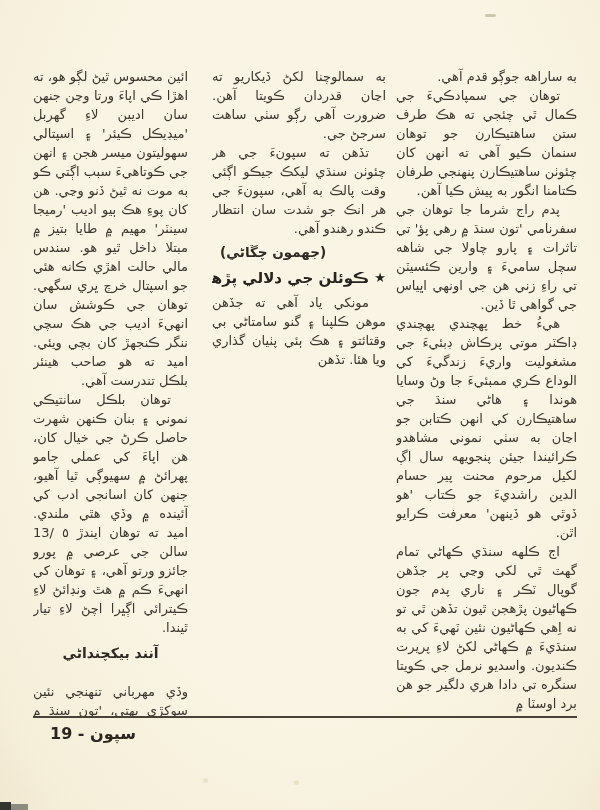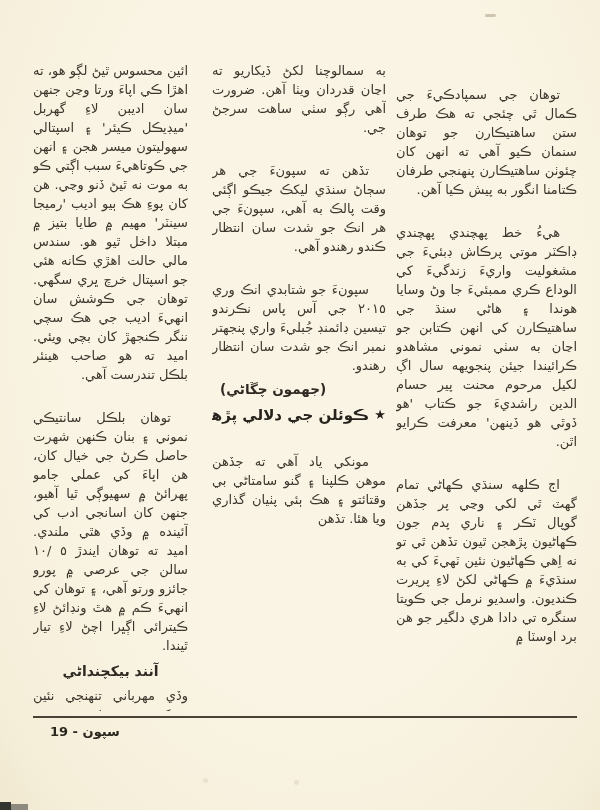--- a/index.html
+++ b/index.html
@@ -3,82 +3,83 @@
 <meta charset="utf-8">
 <style>
   html,body{margin:0;padding:0;background:#d8d2c2;}
   .page{
     position:relative;width:600px;height:810px;margin:0 auto;overflow:hidden;
     background:radial-gradient(ellipse at 52% 38%, #faf4e4 55%, #f5eed9 88%, #f0e8d0 100%);
     font-family:"DejaVu Sans", sans-serif;
     color:#3c362d;
   }
   .col{
-    position:absolute;top:61px;height:650px;overflow:hidden;
+    position:absolute;top:67px;height:650px;overflow:hidden;
     direction:rtl;text-align:justify;
     font-size:13px;line-height:19px;
     letter-spacing:0.1px;
   }
   #col-right{left:396px;width:181px;}
   #col-mid{left:212px;width:174px;}
   #col-left{left:33px;width:155px;}
   .p{margin:0;padding:0;}
-  .indent{text-indent:17px;margin-top:24px;}
+  .indent{text-indent:17px;}
   .sig-end{
     font-weight:bold;font-size:13.5px;line-height:22px;
     text-align:left;margin:3px 4px 3px 8px;color:#2e2a23;
   }
   .sig-center{
     font-weight:bold;font-size:14px;line-height:24px;
-    text-align:center;margin:4px 0 3px;color:#2e2a23;
+    text-align:center;margin:4px 0 17px;color:#2e2a23;
   }
   .letter-head{
     font-weight:bold;font-size:15px;line-height:24px;
     margin:3px 0 2px;color:#26221c;white-space:nowrap;
   }
   .letter-head .star{display:inline-block;margin-left:5px;font-size:13px;transform:translateY(-1px);}
   .starred{position:relative;}
   .footer-rule{
     position:absolute;left:33px;top:716px;width:544px;height:2px;
     background:#494237;
   }
   .footer-label{
     position:absolute;left:50px;top:724px;direction:rtl;
-    font-weight:bold;font-size:13px;color:#2b271f;
+    font-weight:bold;font-size:16px;color:#2b271f;
   }
   
   .corner-dark{position:absolute;left:0;top:802px;width:11px;height:8px;background:#33332f;}
   .corner-gray{position:absolute;left:11px;top:804px;width:17px;height:6px;background:#8d8a80;}
   .speck-dash{position:absolute;left:485px;top:14px;width:11px;height:3px;border-radius:2px;background:#cdc5b0;}
   .speck-a{position:absolute;left:203px;top:778px;width:5px;height:5px;border-radius:50%;background:#e9e1ca;}
   .speck-b{position:absolute;left:294px;top:780px;width:5px;height:5px;border-radius:50%;background:#e9e1ca;}
 </style>
 </head>
 <body>
 
 <div class="page">
 
   <div class="col" id="col-right">
+    <p class="p">به ساراهه جوڳو قدم آهي.</p>
     <p class="p indent">توهان جي سمپادڪيءَ جي ڪمال ٿي چئجي ته هڪ طرف ستن ساهتيڪارن جو توهان سنمان ڪيو آهي ته انهن کان چئوٺن ساهتيڪارن پنهنجي طرفان ڪتامنا انگور به پيش ڪيا آهن.</p>
+    <p class="p indent">پدم راج شرما جا توهان جي سفرنامي 'تون سنڌ ۾ رهي پؤ' تي تاثرات ۽ پارو چاولا جي شاهه سچل ساميءَ ۽ وارين ڪئسيٽن تي راءِ زني هن جي اونهي اڀياس جي گواهي ٿا ڏين.</p>
     <p class="p indent">هيءُ خط پهچندي پهچندي ڊاڪٽر موتي پرڪاش ڊبئيءَ جي مشغوليت واريءَ زندگيءَ کي الوداع ڪري ممبئيءَ جا وڻ وسايا هوندا ۽ هاڻي سنڌ جي ساهتيڪارن کي انهن ڪتابن جو اڃان به سٺي نموني مشاهدو ڪرائيندا جيئن پنجويهه سال اڳ لکيل مرحوم محنت پير حسام الدين راشديءَ جو ڪتاب 'هو ڏوٿي هو ڏينهن' معرفت ڪرايو اٿن.</p>
     <p class="p indent">اڄ ڪلهه سنڌي ڪهاڻي تمام گهٽ ٿي لکي وڃي پر جڏهن گوپال ٽڪر ۽ ناري پدم جون ڪهاڻيون پڙهجن ٿيون تڏهن ٿي تو نه اِهي ڪهاڻيون نئين ٽهيءَ کي به سنڌيءَ ۾ ڪهاڻي لکڻ لاءِ پريرت ڪنديون. واسديو نرمل جي ڪويتا سنگره تي دادا هري دلگير جو هن برد اوسٽا ۾</p>
   </div>
 
   <div class="col" id="col-mid">
-    <p class="p">به سمالوچنا لکڻ ڏيکاريو ته اڃان قدردان ويٺا آهن. ضرورت آهي رڳو سٺي ساهت سرجڻ جي.</p>
-    <p class="p indent">تڏهن ته سپونءَ جي هر سڄاڻ سنڌي ليکڪ جيڪو اڳئي وقت پالڪ به آهي، سپونءَ جي هر انڪ جو شدت سان انتظار ڪندو رهندو آهي.</p>
-    <p class="p indent">سپونءَ جو شتابدي انڪ وري ٢٠١٥ جي آس پاس نڪرندو تيسين ڊائمنڊ جُبليءَ واري پنجهتر نمبر انڪ جو شدت سان انتظار رهندو.</p>
+    <p class="p">به سمالوچنا لکڻ ڏيکاريو ته اڃان قدردان ڪويتا آهن. ضرورت آهي رڳو سٺي ساهت سرجڻ جي.</p>
+    <p class="p indent">تڏهن ته سپونءَ جي هر چئوٺن سنڌي ليکڪ جيڪو اڳئي وقت پالڪ به آهي، سپونءَ جي هر انڪ جو شدت سان انتظار ڪندو رهندو آهي.</p>
     <p class="sig-end">(جهمون چڱاڻي)</p>
     <p class="letter-head"><span class="star">★</span><span>ڪوئلن جي دلالي پڙهي</span></p>
     <p class="p indent">مونکي ياد آهي ته جڏهن موهن ڪلپنا ۽ گنو سامتاڻي بي وقتائتو ۽ هڪ ٻئي پٺيان گذاري ويا هئا. تڏهن</p>
   </div>
 
   <div class="col" id="col-left">
     <p class="p">ائين محسوس ٿيڻ لڳو هو، ته اهڙا ڪي اپاءَ ورتا وڃن جنهن سان اديبن لاءِ گهربل 'ميڊيڪل ڪيئر' ۽ اسپتالي سهوليتون ميسر هجن ۽ انهن جي ڪوتاهيءَ سبب اڳتي ڪو به موت نه ٿيڻ ڏنو وڃي. هن کان پوءِ هڪ ٻيو اديب 'رميجا سينٽر' مهيم ۾ طايا بتيز ۾ مبتلا داخل ٿيو هو. سندس مالي حالت اهڙي ڪانه هئي جو اسپتال خرچ ڀري سگهي. توهان جي ڪوشش سان انهيءَ اديب جي هڪ سچي ننگر ڪنجهڙ کان بچي ويئي. اميد ته هو صاحب هينئر بلڪل تندرست آهي.</p>
-    <p class="p indent">توهان بلڪل سانتيڪي نموني ۽ بنان ڪنهن شهرت حاصل ڪرڻ جي خيال کان، هن اپاءَ کي عملي جامو پهرائڻ ۾ سهيوڳي ٿيا آهيو، جنهن کان اسانجي ادب کي آئينده ۾ وڏي هٿي ملندي. اميد ته توهان ايندڙ ٥ /١٠ سالن جي عرصي ۾ پورو جائزو ورتو آهي، ۽ توهان کي انهيءَ ڪم ۾ هٿ ونڊائڻ لاءِ ڪيترائي اڳڀرا اچڻ لاءِ تيار ٿيندا.</p>
+    <p class="p indent">توهان بلڪل سانتيڪي نموني ۽ بنان ڪنهن شهرت حاصل ڪرڻ جي خيال کان، هن اپاءَ کي عملي جامو پهرائڻ ۾ سهيوڳي ٿيا آهيو، جنهن کان اسانجي ادب کي آئينده ۾ وڏي هٿي ملندي. اميد ته توهان ايندڙ ٥ /13 سالن جي عرصي ۾ پورو جائزو ورتو آهي، ۽ توهان کي انهيءَ ڪم ۾ هٿ ونڊائڻ لاءِ ڪيترائي اڳڀرا اچڻ لاءِ تيار ٿيندا.</p>
     <p class="sig-center">آنند بيکچنداڻي</p>
     <p class="p starred"><span>وڏي مهرباني تنهنجي نئين سوکڙي پهتي، 'تون سنڌ ۾ رهي پؤ' جي ڪاپي. انگريزي/ رسالا ۽ ڪتاب پاسيرا رکي تنهنجو ڪتاب پڙهڻ شروع ڪيم. هتي آرام سان پورو مزو ماڻڻ لاءِ پڙهڻ جو مقصد ٿي آهي. ڪجهه حاصل ڪرڻ. زندگيءَ جي نازگي، من جي سکيا</span></p>
   </div>
 
   <div class="footer-rule"></div>
   <div class="footer-label">سپون - 19</div>
 
   <div class="corner-dark"></div>
   <div class="corner-gray"></div>
   <div class="speck-dash"></div>

